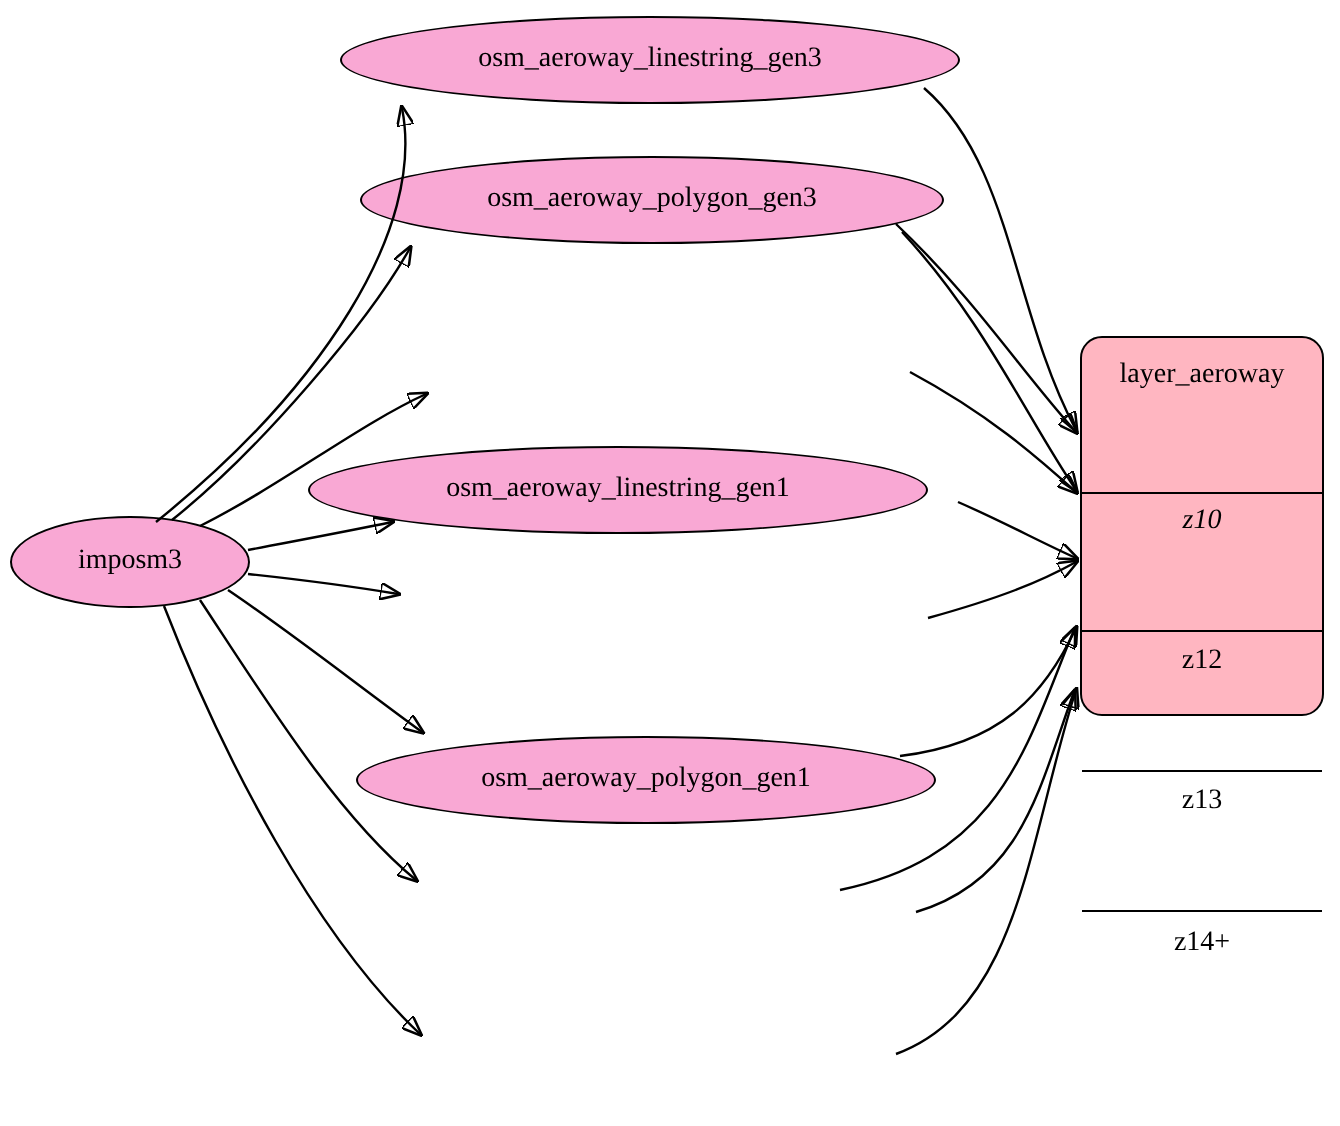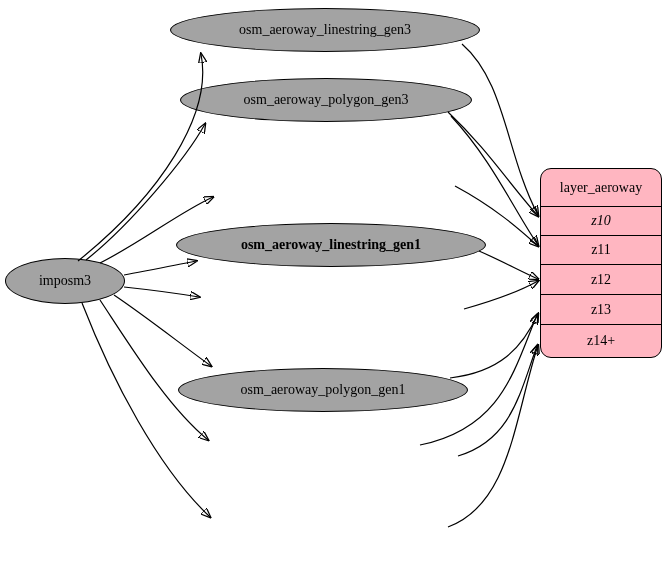--- a/index.html
+++ b/index.html
@@ -2,21 +2,21 @@
 <html><head>
 <meta charset="utf-8">
 <style>
   html,body{margin:0;padding:0;background:#ffffff;}
   #canvas{
     position:relative;width:670px;height:563px;background:#ffffff;overflow:hidden;
     font-family:"Liberation Serif","DejaVu Serif",serif;color:#000;
   }
   .ellipse-node{
     position:absolute;box-sizing:border-box;
-    border:1px solid #000;border-radius:50%;background:#a3a3a3;
+    border:1px solid #000;border-radius:50%;background:#f9a8d4;
     display:flex;align-items:center;justify-content:center;
     font-size:14px;white-space:nowrap;z-index:1;
   }
   .record-node{
     position:absolute;left:540px;top:168px;width:122px;height:190px;
     box-sizing:border-box;background:#ffb6c1;border:1.4px solid #000;border-radius:11px;
     display:flex;flex-direction:column;z-index:2;font-size:14px;
   }
   .record-row{
     display:flex;align-items:center;justify-content:center;
@@ -34,31 +34,30 @@
   <div class="ellipse-node" style="left:5px;top:258px;width:120px;height:46px;">
     <span>imposm3</span>
   </div>
 
   <div class="ellipse-node" style="left:170px;top:8px;width:310px;height:44px;">
     <span>osm_aeroway_linestring_gen3</span>
   </div>
   <div class="ellipse-node" style="left:180px;top:78px;width:292px;height:44px;justify-content:center;">
     <span>osm_aeroway_polygon_gen3</span>
   </div>
-  <div class="ellipse-node" style="left:176px;top:223px;width:310px;height:44px;font-weight:bold;">
+  <div class="ellipse-node" style="left:154px;top:223px;width:310px;height:44px;">
     <span>osm_aeroway_linestring_gen1</span>
   </div>
   <div class="ellipse-node" style="left:178px;top:368px;width:290px;height:44px;">
     <span>osm_aeroway_polygon_gen1</span>
   </div>
 
-  <div class="record-node" style="background: rgb(255, 182, 193); border-color: rgb(0, 0, 0);">
+  <div class="record-node" style="background: rgb(255, 182, 193); border-color: rgb(0, 0, 0); gap: 40px;">
     <div class="record-row header" style="height:37px;">layer_aeroway</div>
     <div class="record-row" style="height:29px;font-style:italic;">z10</div>
-    <div class="record-row" style="height:29px;">z11</div>
     <div class="record-row" style="height:30px;">z12</div>
     <div class="record-row" style="height:30px;">z13</div>
     <div class="record-row" style="height:32px;">z14+</div>
   </div>
 
   <svg id="edge-layer" width="670" height="563" viewBox="0 0 670 563">
     <defs>
       <marker id="arrow" viewBox="0 0 10 8" refX="8.5" refY="4" markerWidth="10.5" markerHeight="8.5" orient="auto" markerUnits="userSpaceOnUse">
         <path d="M0,0 L10,4 L0,8 Z" fill="#000" stroke="none"></path>
       </marker>

